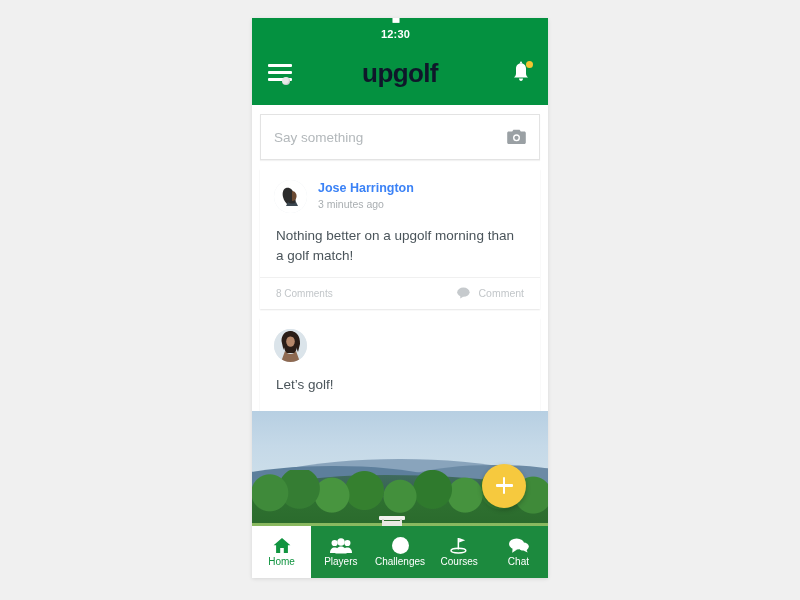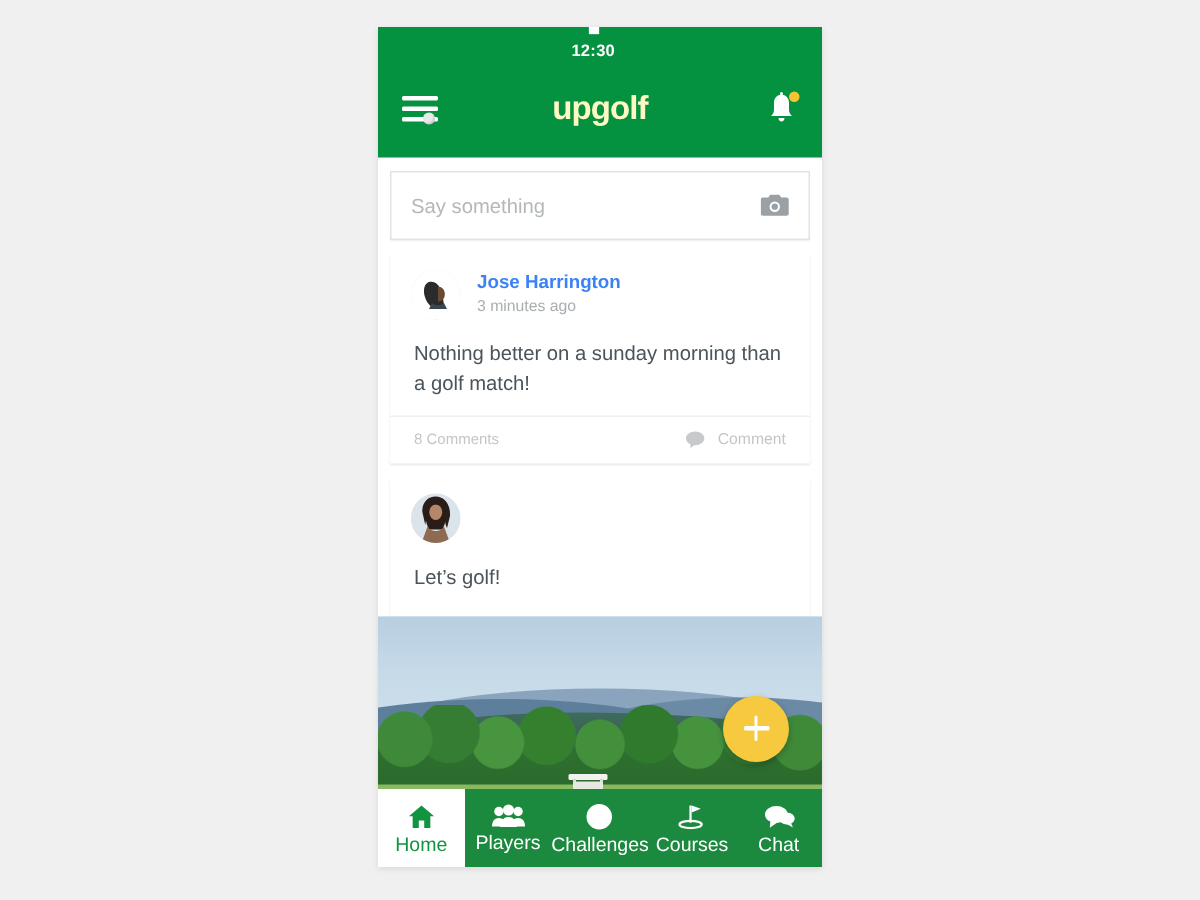--- a/index.html
+++ b/index.html
@@ -70,22 +70,22 @@
     background: #ffffff;
     border-radius: 1px;
   }
   #logo {
     position: absolute;
     left: 0; right: 0;
     text-align: center;
     pointer-events: none;
   }
   #logo .logo-text {
-    color: #fef9c3;
-    font-size: 22px;
+    color: #0f172a;
+    font-size: 26px;
     font-weight: bold;
     letter-spacing: -0.6px;
     line-height: 1;
     position: relative;
     display: inline-block;
   }
   #logo .ball {
     position: absolute;
     left: 30px;
     bottom: 1px;
@@ -288,21 +288,21 @@
     flex: 1;
     display: flex;
     flex-direction: column;
     align-items: center;
     justify-content: center;
     gap: 3px;
     cursor: pointer;
     color: #ffffff;
   }
   .nav-item.active { background: #ffffff; color: #119440; }
-  .nav-label { font-size: 13px; line-height: 1; }
+  .nav-label { font-size: 10px; line-height: 1; }
   .nav-ball {
     width: 17px; height: 17px; border-radius: 50%; background: #ffffff;
   }
 
   svg { display: block; }
 </style>
 </head>
 <body>
 
 <div id="phone">
@@ -369,21 +369,21 @@
             <path d="M12 8 C9 9 8 13 9 17 C10 21 12 23 14 25 L22 25 C22 21 21 17 20 14 C19 10 16 7 12 8 Z" fill="#2b2b2b"></path>
             <path d="M18 11 C21 11 23 14 22.5 17 C22 20 20 21 18 21 Z" fill="#6b4a33"></path>
             <path d="M14 22 C16 24 20 24 22 22 L24 26 L12 26 Z" fill="#3b4750"></path>
           </svg>
         </div>
         <div>
           <div class="author">Jose Harrington</div>
           <div class="timestamp">3 minutes ago</div>
         </div>
       </div>
-      <div class="post-body">Nothing better on a sunday morning than a golf match!</div>
+      <div class="post-body">Nothing better on a upgolf morning than a golf match!</div>
       <div class="post-foot">
         <span class="comment-count">8 Comments</span>
         <span class="comment-action">
           <span>
             <svg width="14" height="12" viewBox="0 0 14 12">
               <ellipse cx="6.4" cy="5.2" rx="6.2" ry="4.6" fill="#c6cacd"></ellipse>
               <path d="M3.4 8.6 L3.2 11.6 L6.6 9.4 Z" fill="#c6cacd"></path>
             </svg>
           </span>
           <span>Comment</span>

